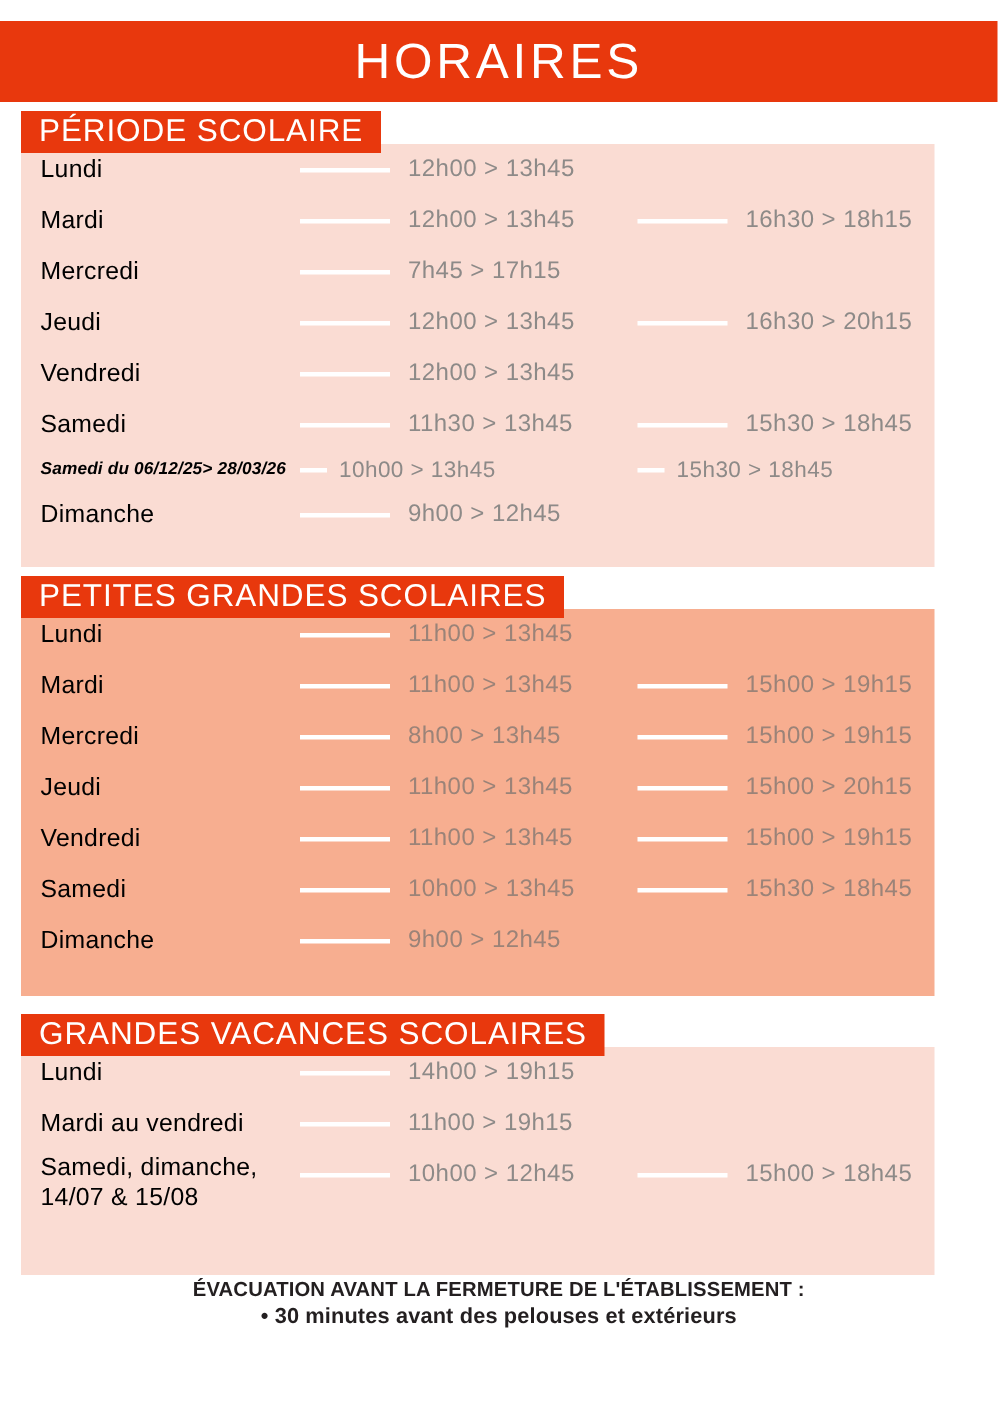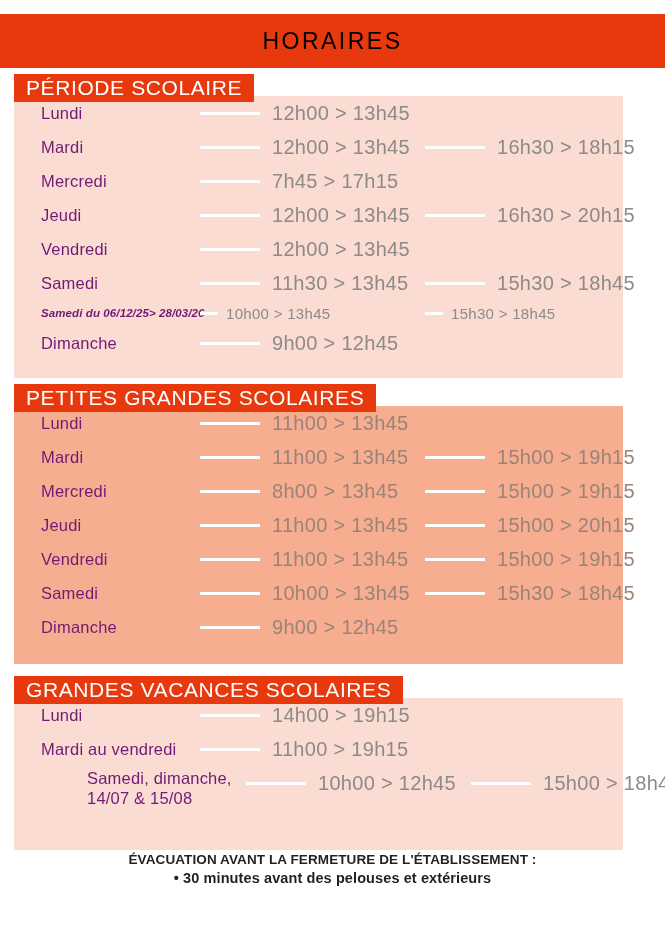--- a/index.html
+++ b/index.html
@@ -23,22 +23,22 @@
     left: 0;
     top: 14px;
     width: 665px;
     height: 54px;
     background: #e8380d;
     display: flex;
     align-items: center;
     justify-content: center;
   }
   .title-bar .title-text {
-    color: #000000;
-    font-size: 23px;
+    color: #ffffff;
+    font-size: 33px;
     letter-spacing: 2.5px;
     font-weight: 400;
   }
 
   
   .section {
     position: absolute;
     left: 14px;
     width: 609px;
   }
@@ -83,33 +83,33 @@
     top: 22px;
     width: 609px;
     z-index: 2;
   }
   .row {
     position: relative;
     height: 34px;
     display: flex;
     align-items: center;
   }
-  .row.tall { height: 46px; align-items: flex-start; margin-left: 46px; }
+  .row.tall { height: 46px; align-items: flex-start; }
   .row.compact { height: 26px; }
 
   .day {
     position: absolute;
-    left: 27px;
+    left: 13px;
     top: 0;
     width: 180px;
     height: 34px;
     display: flex;
     align-items: center;
     font-size: 16.5px;
-    color: #701a75;
+    color: #000000;
     letter-spacing: 0.2px;
   }
   .row.tall .day {
     height: 46px;
     align-items: flex-start;
     padding-top: 2px;
     line-height: 20px;
   }
   .day.small {
     font-size: 11.5px;
@@ -135,21 +135,21 @@
     display: inline-block;
     width: 60px;
     height: 3px;
     background: #ffffff;
     margin-right: 12px;
     flex: none;
   }
   .row.compact .dash { width: 18px; margin-right: 8px; }
 
   .time {
-    font-size: 20px;
+    font-size: 16px;
     color: #8d8a88;
     letter-spacing: 0.3px;
     white-space: nowrap;
   }
   .row.compact .time { font-size: 15px; }
   .section.shade-dark .time { color: #9b8378; }
 
   
   .footer {
     position: absolute;

